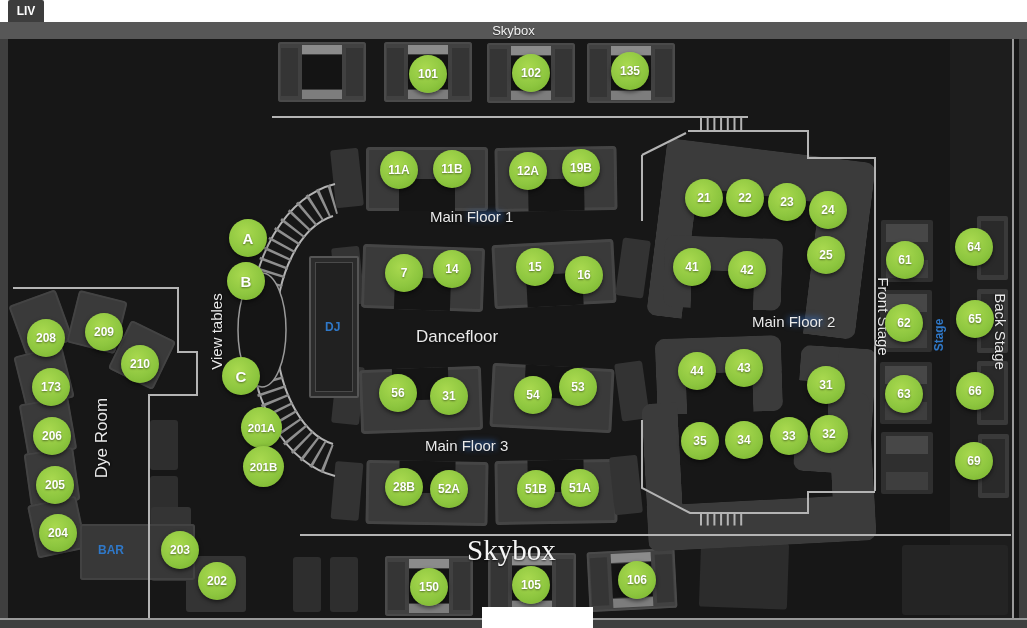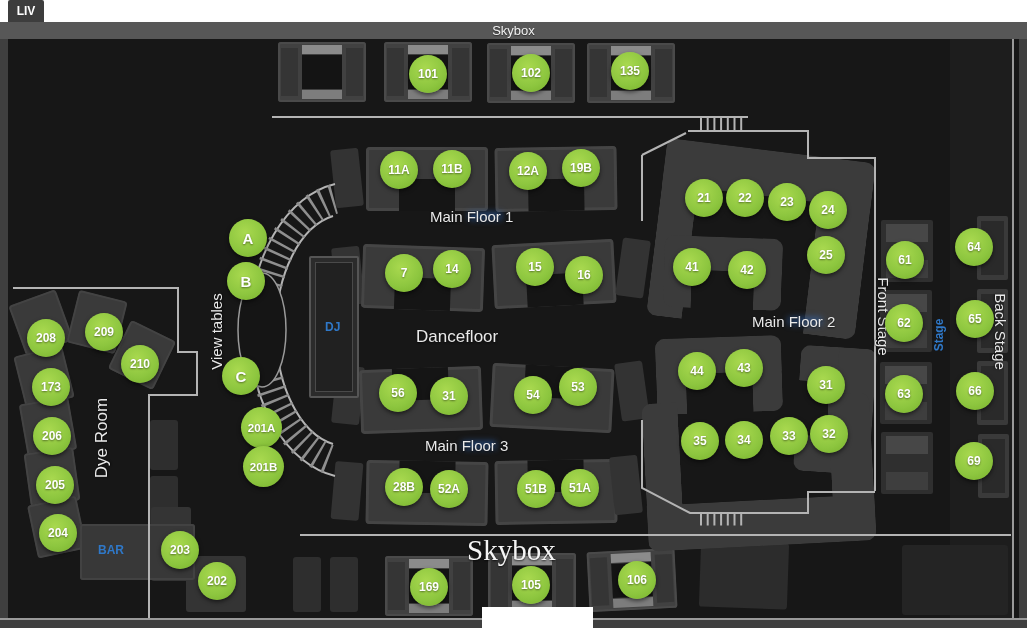--- a/index.html
+++ b/index.html
@@ -300,21 +300,21 @@
   <div class="tc" style="left:561px;top:469px">51A</div>
   <div class="tc" style="left:27px;top:319px">208</div>
   <div class="tc" style="left:85px;top:313px">209</div>
   <div class="tc" style="left:121px;top:345px">210</div>
   <div class="tc" style="left:32px;top:368px">173</div>
   <div class="tc" style="left:33px;top:417px">206</div>
   <div class="tc" style="left:36px;top:466px">205</div>
   <div class="tc" style="left:39px;top:514px">204</div>
   <div class="tc" style="left:161px;top:531px">203</div>
   <div class="tc" style="left:198px;top:562px">202</div>
-  <div class="tc" style="left:410px;top:568px">169</div>
+  <div class="tc" style="left:410px;top:568px">150</div>
   <div class="tc" style="left:512px;top:566px">105</div>
   <div class="tc" style="left:618px;top:561px">106</div>
 
   <div class="tooltip-blank"></div>
   <div class="edge-right"></div>
   <div class="frame-left"></div>
   <div class="frame-right"></div>
   <div class="frame-bottom"></div>
   <div class="skybar">
       <span>Skybox</span>

